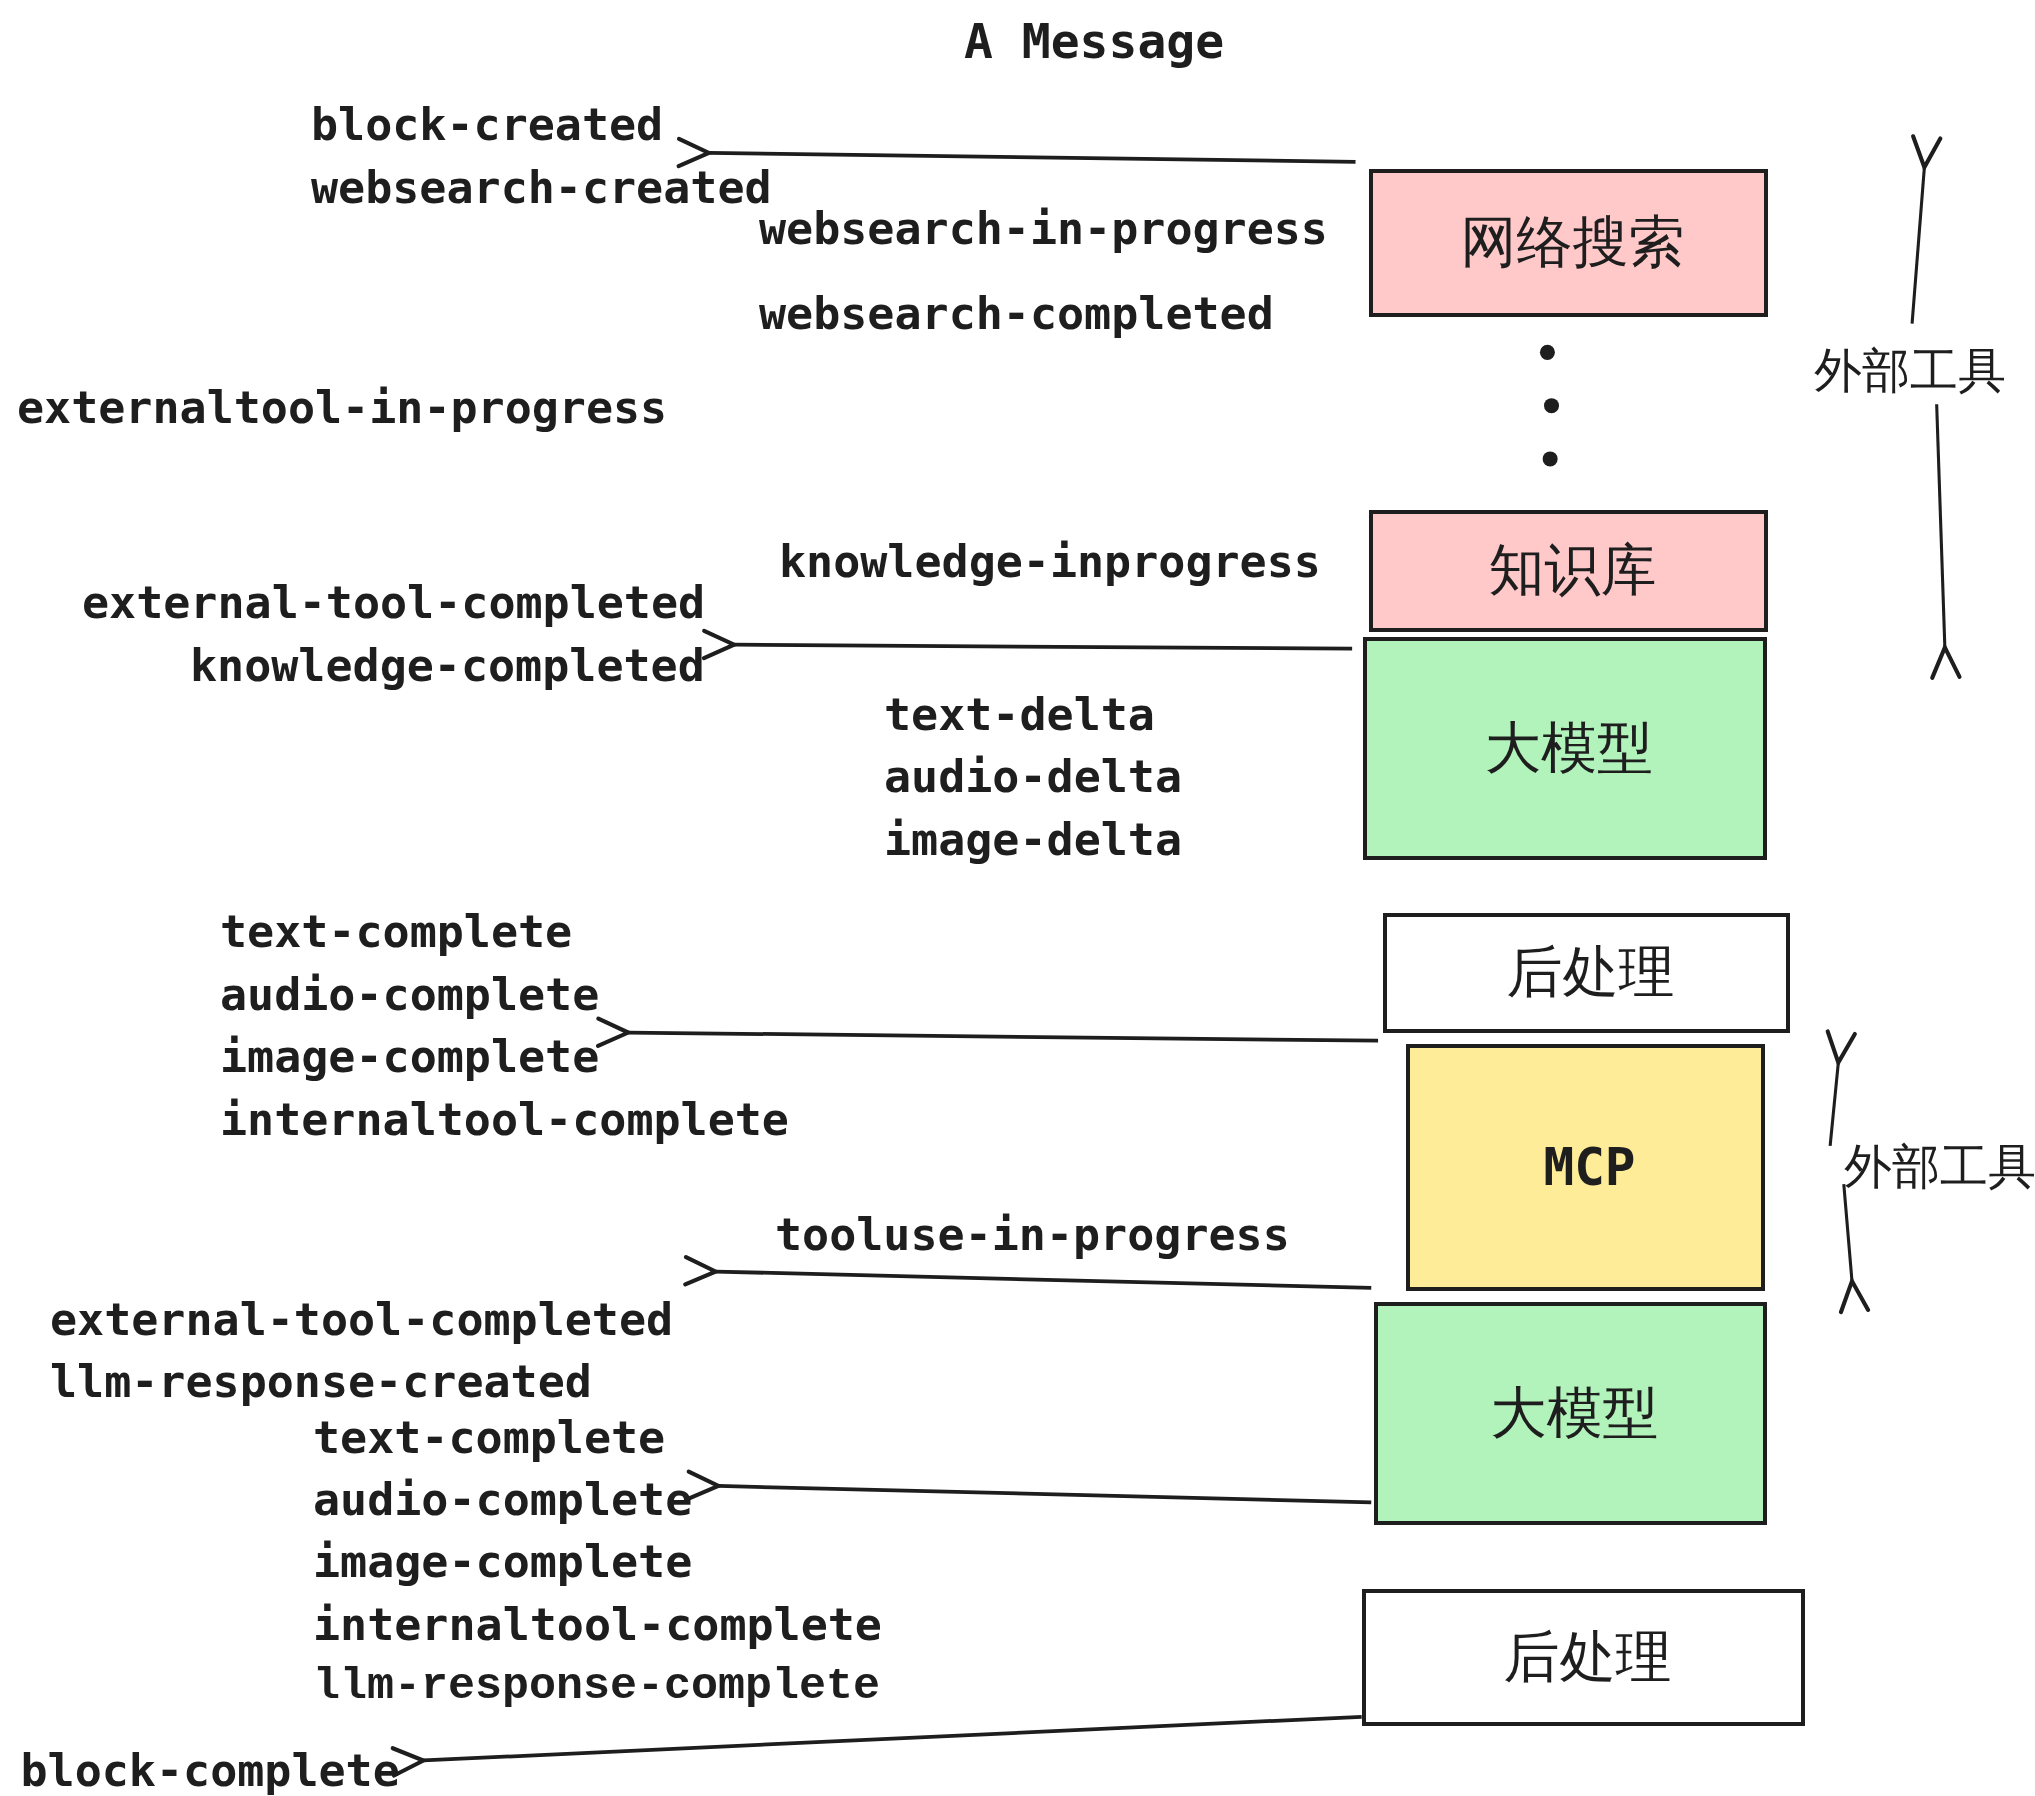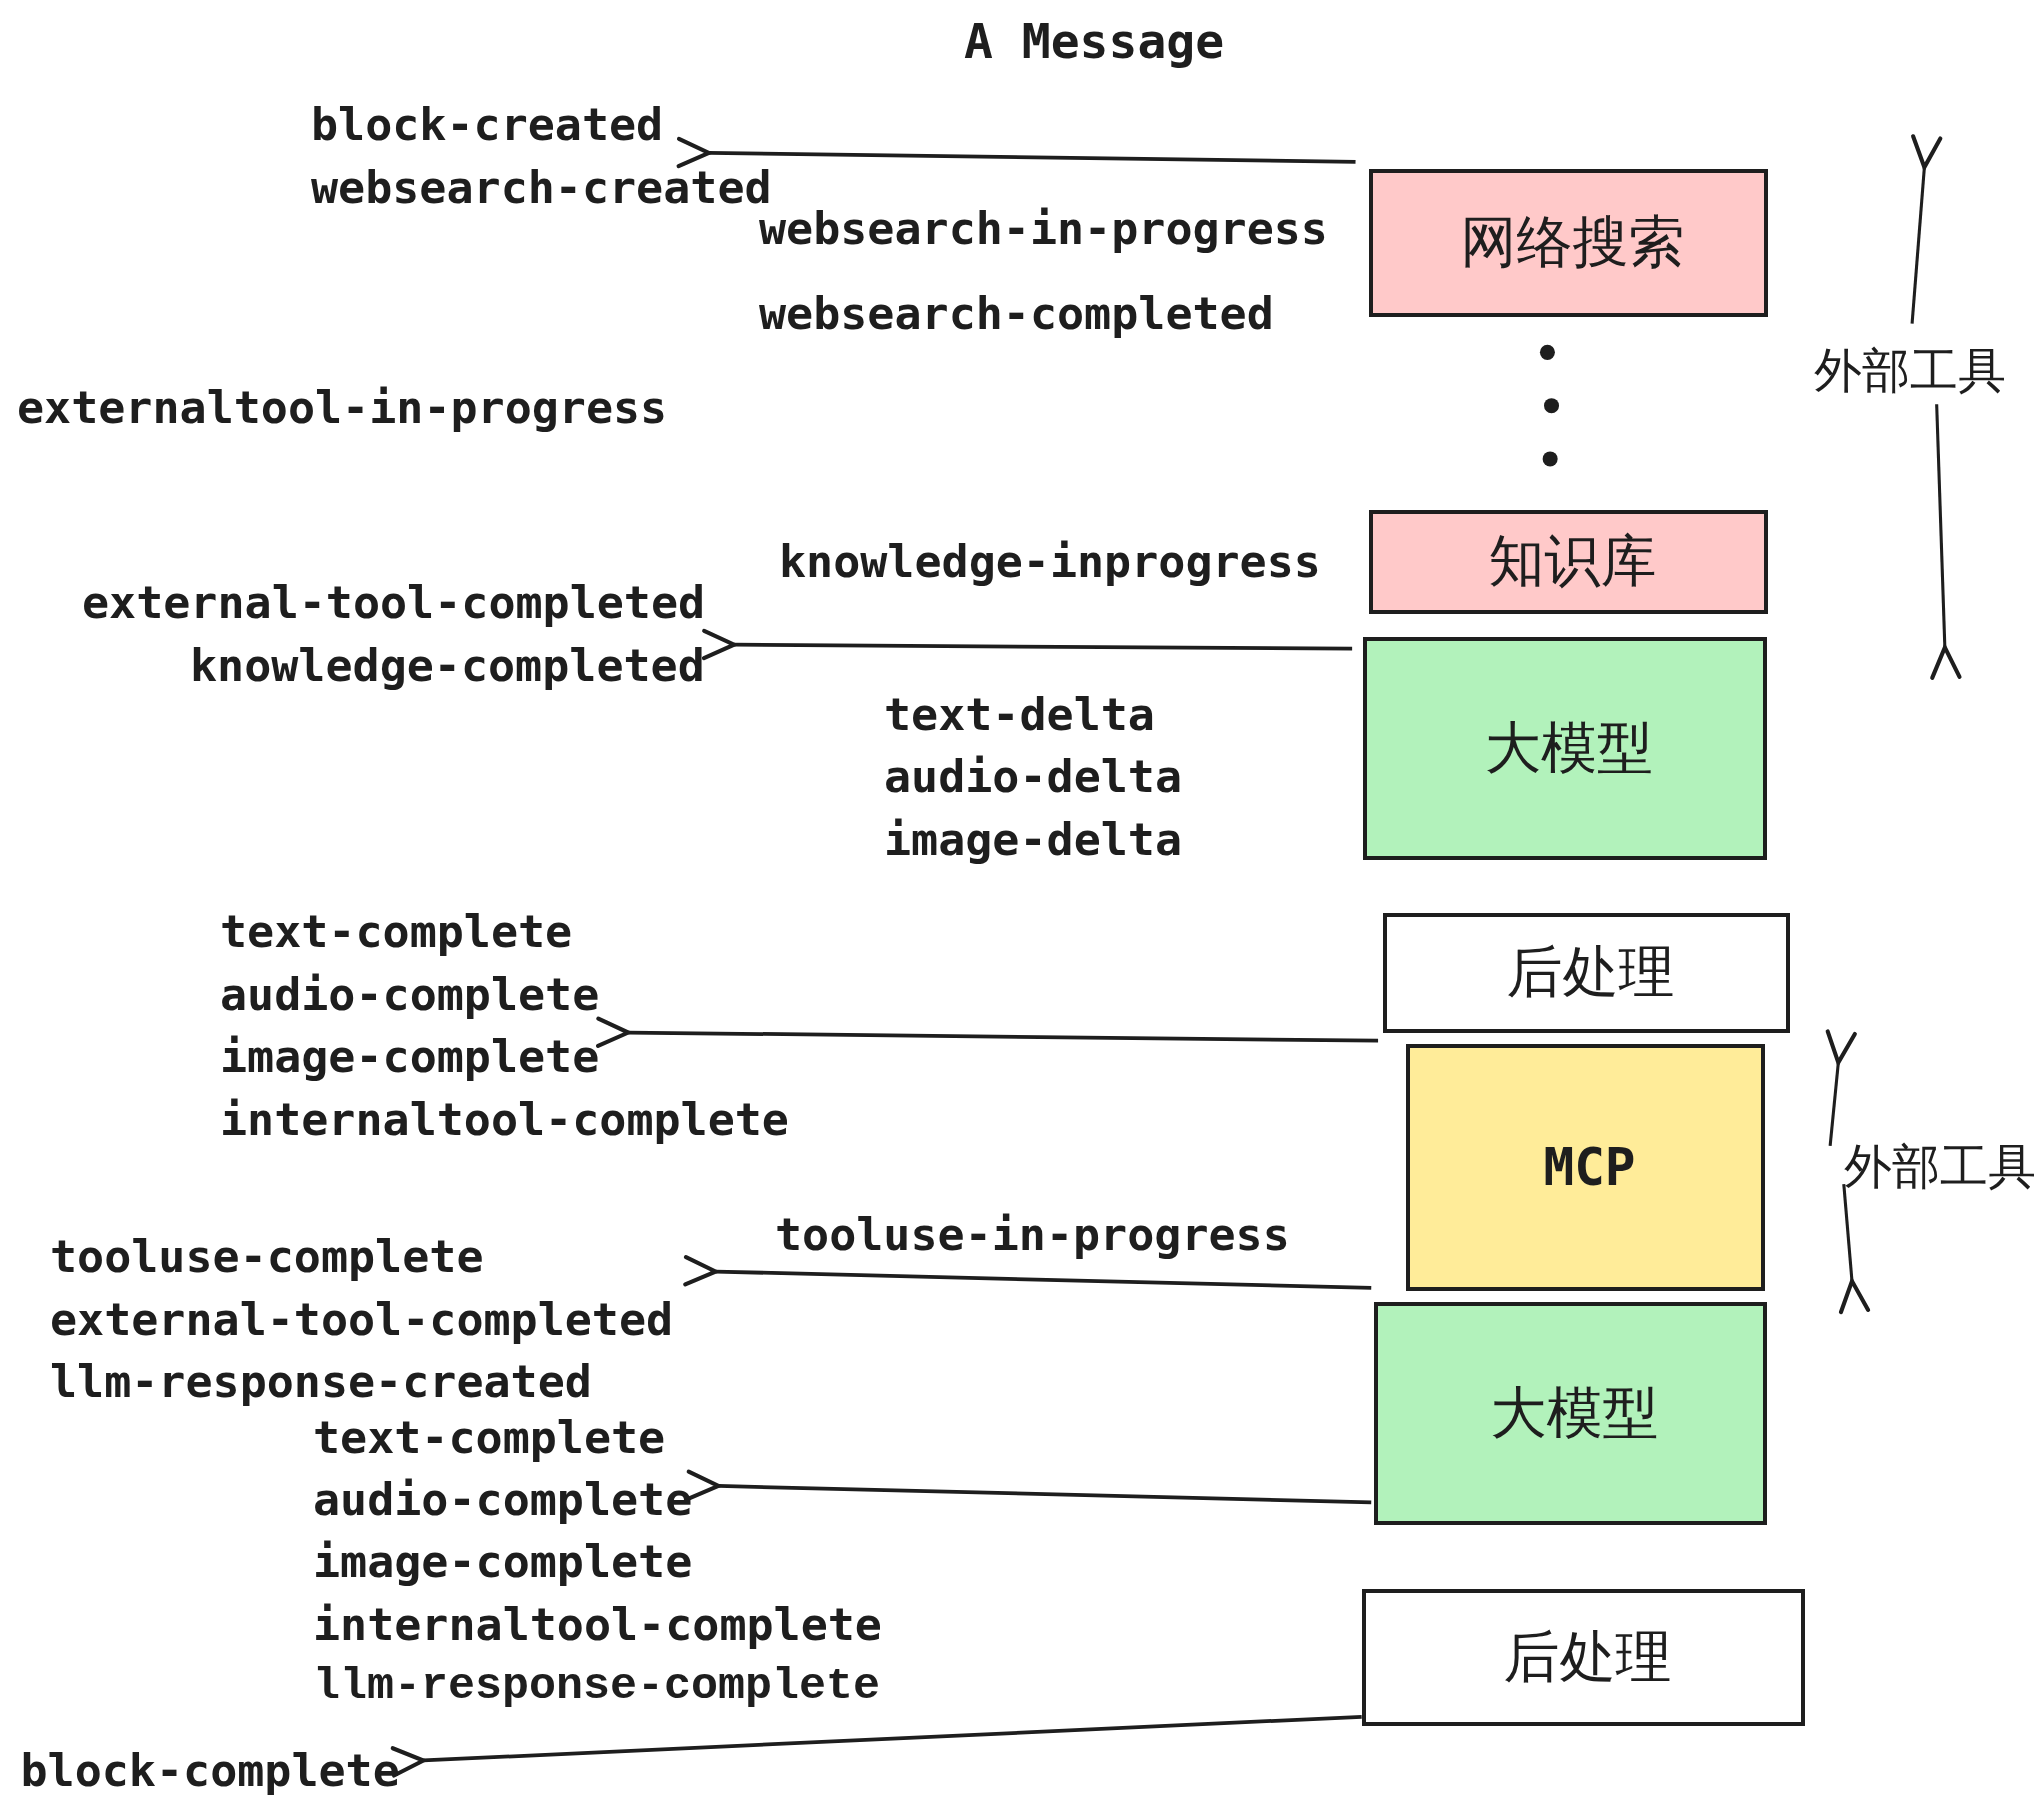--- a/index.html
+++ b/index.html
@@ -107,34 +107,33 @@
   <div class="ev" style="left:82px;  top:579px;">external-tool-completed</div>
   <div class="ev" style="left:190px;  top:642px;">knowledge-completed</div>
   <div class="ev" style="left:884px; top:691px;">text-delta</div>
   <div class="ev" style="left:884px; top:753px;">audio-delta</div>
   <div class="ev" style="left:884px; top:816px;">image-delta</div>
   <div class="ev" style="left:220px;  top:908px;">text-complete</div>
   <div class="ev" style="left:220px;  top:971px;">audio-complete</div>
   <div class="ev" style="left:220px;  top:1033px;">image-complete</div>
   <div class="ev" style="left:220px;  top:1096px;">internaltool-complete</div>
   <div class="ev" style="left:775px; top:1211px;">tooluse-in-progress</div>
-  <div class="ev" style="left:50px;   top:1233px;">tooluse-complete</div>
   <div class="ev" style="left:50px;   top:1296px;">external-tool-completed</div>
   <div class="ev" style="left:50px;   top:1358px;">llm-response-created</div>
   <div class="ev" style="left:313px;  top:1414px;">text-complete</div>
   <div class="ev" style="left:313px;  top:1476px;">audio-complete</div>
   <div class="ev" style="left:313px;  top:1538px;">image-complete</div>
   <div class="ev" style="left:313px;  top:1601px;">internaltool-complete</div>
   <div class="ev" style="left:313px;  top:1663px;font-family:Liberation Mono, monospace;">llm-response-complete</div>
   <div class="ev" style="left:20.5px;   top:1747px;">block-complete</div>
 
   <div class="box fill-pink" style="left:1369px; top:169px;  width:399px; height:148px;">
     <span class="box-label">网络搜索</span>
   </div>
-  <div class="box fill-pink" style="left:1369px; top:510px;  width:399px; height:104px;">
+  <div class="box fill-pink" style="left:1369px; top:510px;  width:399px; height:122px;">
     <span class="box-label">知识库</span>
   </div>
   <div class="box fill-green" style="left:1363px; top:637px;  width:404px; height:223px;">
     <span class="box-label">大模型</span>
   </div>
   <div class="box fill-white" style="left:1383px; top:902px; width:407px; height:120px;">
     <span class="box-label">后处理</span>
   </div>
   <div class="box fill-yellow mcp" style="left:1374px; top:1044px; width:359px; height:247px;margin-left:32px;">
     <span class="box-label">MCP</span>

